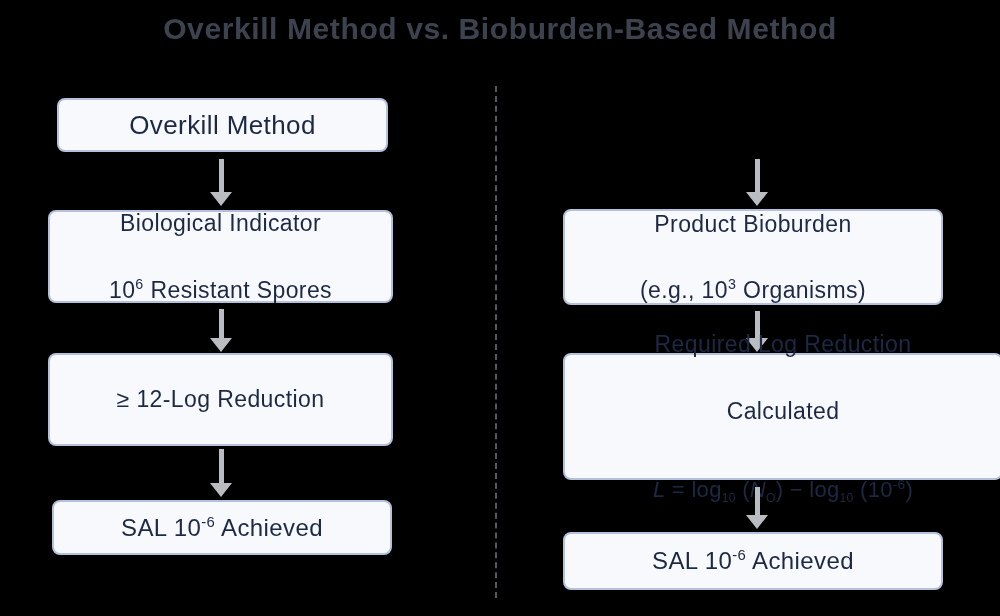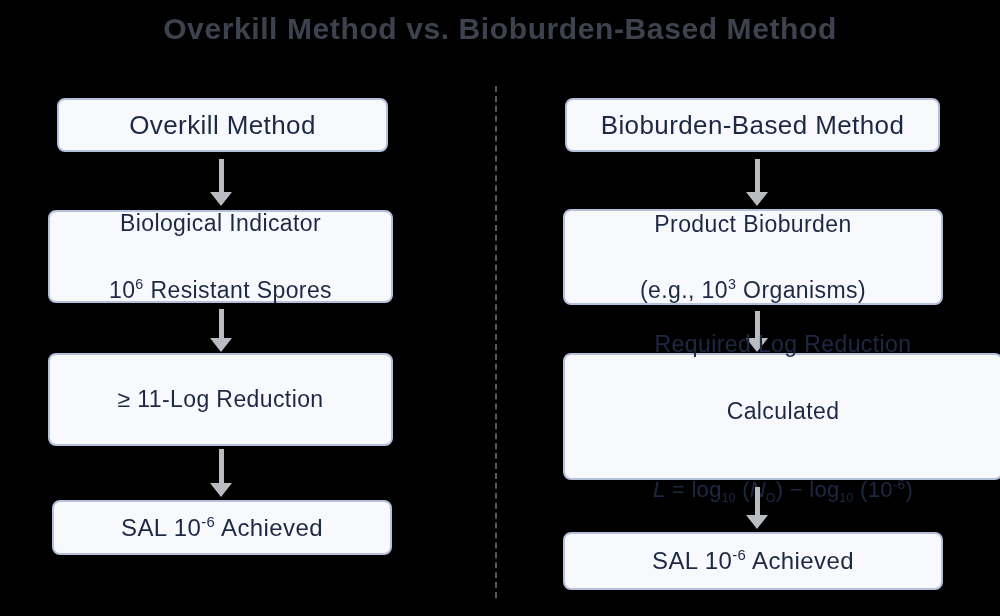--- a/index.html
+++ b/index.html
@@ -99,37 +99,34 @@
       <span>10</span><span class="sup">6</span><span> Resistant Spores</span>
     </div>
   </div>
 
   <div class="arrow" style="left:210px; top:309px; height:43px;">
     <div class="arrow-shaft"></div>
     <div class="arrow-head"></div>
   </div>
 
   <div class="box body" style="left:48px; top:353px; width:345px; height:93px;">
-    <div>≥ 11-Log Reduction</div>
+    <div>≥ 12-Log Reduction</div>
   </div>
 
   <div class="arrow" style="left:210px; top:449px; height:48px;">
     <div class="arrow-shaft"></div>
     <div class="arrow-head"></div>
   </div>
 
   <div class="box sal" style="left:52px; top:500px; width:340px; height:55px;">
     <div>
       <span>SAL 10</span><span class="sup">-6</span><span> Achieved</span>
     </div>
   </div>
 
-  <div class="box header" style="left:565px; top:98px; width:375px; height:54px;">
-    <span>Bioburden-Based Method</span>
-  </div>
 
   <div class="arrow" style="left:746px; top:159px; height:47px;">
     <div class="arrow-shaft"></div>
     <div class="arrow-head"></div>
   </div>
 
   <div class="box body" style="left:563px; top:209px; width:380px; height:96px;">
     <div>Product Bioburden</div>
     <div>
       <span>(e.g., 10</span><span class="sup">3</span><span> Organisms)</span>

